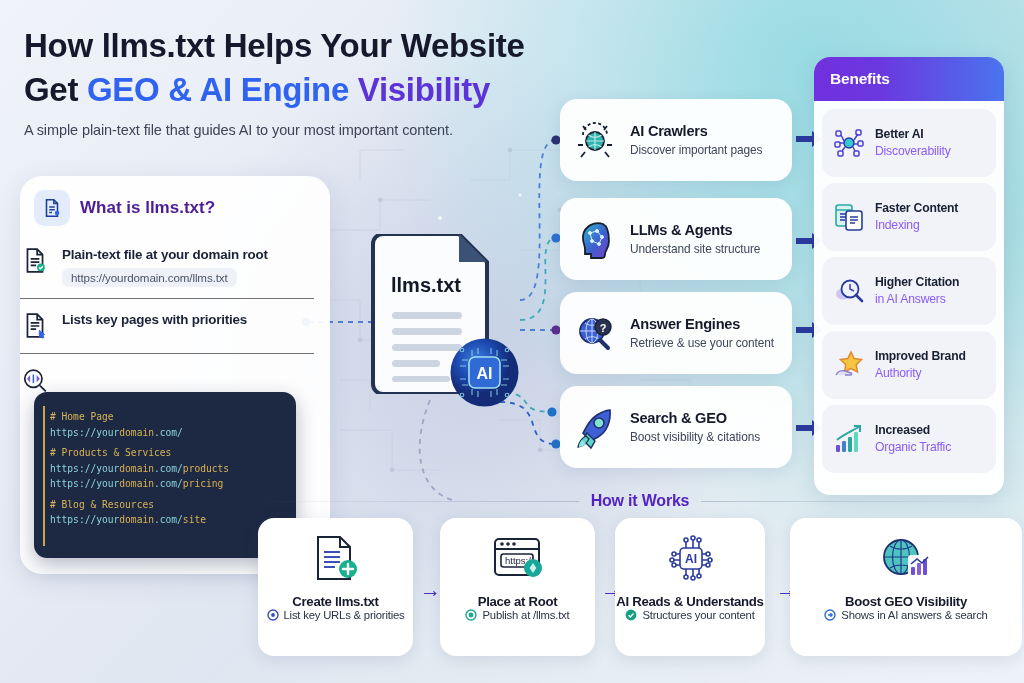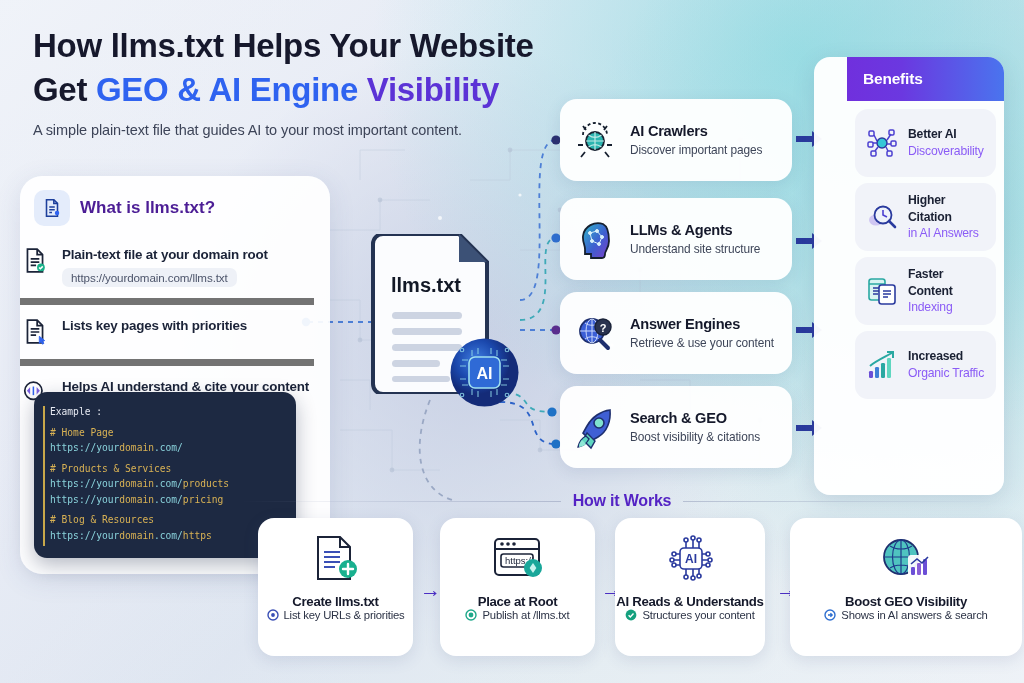--- a/index.html
+++ b/index.html
@@ -10,39 +10,39 @@
     background:
       radial-gradient(circle at 78% 8%, rgba(110,215,220,0.55) 0%, rgba(110,215,220,0) 42%),
       radial-gradient(circle at 96% 34%, rgba(120,205,212,0.45) 0%, rgba(120,205,212,0) 38%),
       radial-gradient(circle at 46% 50%, rgba(196,204,226,0.85) 0%, rgba(210,218,236,0.2) 46%),
       linear-gradient(135deg,#f7f9fc 0%,#eef1f8 28%,#e2e9f2 52%,#eaf2f4 74%,#f5f8fa 100%);
   }
   .circuit{position:absolute;inset:0;pointer-events:none;}
   .dashes{position:absolute;inset:0;pointer-events:none;}
 
   
-  .header{position:absolute;left:33px;top:24px;width:580px;}
+  .header{position:absolute;left:24px;top:24px;width:580px;}
   .h-line{font-size:33px;font-weight:bold;color:#16182c;letter-spacing:-0.3px;line-height:1.33;white-space:nowrap;}
   .h-blue{color:#2f63f0;}
   .h-violet{color:#5b33d6;}
   .subtitle{font-size:14.5px;color:#3d4458;margin-top:10px;letter-spacing:-0.1px;}
 
   
   .left-panel{
     position:absolute;left:20px;top:176px;width:310px;height:398px;
     background:rgba(255,255,255,0.93);
     border-radius:22px;
     box-shadow:0 6px 26px rgba(60,80,130,0.13);
   }
   .lp-head{display:flex;align-items:center;gap:10px;padding:14px 0 0 14px;}
   .lp-badge{width:36px;height:36px;border-radius:10px;background:#e4ecfb;display:flex;align-items:center;justify-content:center;}
   .lp-title{font-size:17px;font-weight:bold;color:#4c1d95;}
   .lp-rows{padding:8px 16px 0 0;}
   .lp-row{display:flex;align-items:flex-start;gap:12px;padding:11px 0;}
-  .lp-row + .lp-row{border-top:7px solid #737373;}
+  .lp-row + .lp-row{border-top:1px solid #737373;}
   .lp-ico{width:30px;height:32px;flex:0 0 30px;display:flex;align-items:center;justify-content:center;}
   .lp-txt{font-size:13.4px;color:#1b2338;font-weight:bold;letter-spacing:-0.2px;padding-top:2px;}
   .lp-url{display:inline-block;margin-top:6px;background:#eef1f7;border-radius:7px;padding:3px 9px;
           font-size:11.6px;color:#4d556b;font-weight:normal;letter-spacing:-0.1px;}
 
   
   .code{
     position:absolute;left:34px;top:392px;width:262px;height:166px;
     background:#1d2942;border-radius:13px;padding:12px 10px 10px 16px;
     font-family:"DejaVu Sans Mono", monospace;font-size:9.6px;line-height:1.62;
@@ -66,32 +66,32 @@
     box-shadow:0 4px 16px rgba(60,80,130,0.12);
     display:flex;align-items:center;gap:12px;padding:0 12px;
   }
   .mcard .mic{width:46px;height:46px;flex:0 0 46px;display:flex;align-items:center;justify-content:center;}
   .mc-t{font-size:14.6px;font-weight:bold;color:#15192b;letter-spacing:-0.25px;}
   .mc-s{font-size:11.9px;color:#3e4659;margin-top:4px;letter-spacing:-0.1px;}
 
   
   .bpanel{position:absolute;left:814px;top:57px;width:190px;height:438px;
           background:rgba(255,255,255,0.96);border-radius:16px;
-          box-shadow:0 6px 22px rgba(60,80,130,0.15);overflow:hidden;padding-left:33px;}
+          box-shadow:0 6px 22px rgba(60,80,130,0.15);overflow:hidden;}
   .bhead{height:44px;background:linear-gradient(90deg,#7030dd 0%,#6b38e0 35%,#4a74ee 100%);
          display:flex;align-items:center;padding-left:16px;}
   .bhead span{color:#fff;font-size:15.5px;font-weight:bold;letter-spacing:-0.2px;}
   .blist{padding:8px 8px;display:flex;flex-direction:column;gap:6px;}
   .bitem{background:#f1f3f9;border-radius:13px;height:68px;display:flex;align-items:center;gap:9px;padding:0 10px;}
   .bitem .bic{width:34px;height:34px;flex:0 0 34px;display:flex;align-items:center;justify-content:center;}
   .bt{font-size:12.2px;font-weight:bold;color:#1a2033;line-height:1.38;letter-spacing:-0.2px;}
   .bt .l2{font-weight:normal;color:#8b5cf6;}
 
   
-  .hiw-wrap{position:absolute;left:242px;top:488px;width:760px;height:26px;display:flex;align-items:center;gap:12px;}
+  .hiw-wrap{position:absolute;left:260px;top:488px;width:760px;height:26px;display:flex;align-items:center;gap:12px;}
   .hiw-rule{flex:1;height:1px;background:linear-gradient(90deg,rgba(140,150,180,0),rgba(140,150,180,0.5));}
   .hiw-rule.r{background:linear-gradient(90deg,rgba(140,150,180,0.5),rgba(140,150,180,0));}
   .hiw-t{font-size:16px;font-weight:bold;color:#5423c4;letter-spacing:-0.2px;}
   .scard{position:absolute;top:518px;width:155px;height:138px;background:#fff;border-radius:16px;
          box-shadow:0 4px 16px rgba(60,80,130,0.13);display:flex;flex-direction:column;align-items:center;
          padding-top:13px;}
   .scard .sic{height:56px;display:flex;align-items:center;justify-content:center;}
   .s-t{font-size:13.2px;font-weight:bold;color:#15192b;margin-top:7px;letter-spacing:-0.3px;text-align:left;}
   .s-row{display:flex;align-items:center;gap:5px;}
   .s-s{font-size:11.3px;color:#2c3346;letter-spacing:-0.2px;}
@@ -213,37 +213,35 @@
     <div class="lp-row">
       <div class="lp-ico">
         <svg width="28" height="28" viewBox="0 0 26 26" fill="none" stroke="#1b2338" stroke-width="1.6">
           <circle cx="11.5" cy="11" r="8"></circle>
             <path d="M17.6 17.2L23 22.6"></path>
           <path d="M8.5 7.5v7l-3-3.5z" fill="#7b5fe0" stroke="none"></path>
           <path d="M14.5 7.5v7l3-3.5z" fill="#7b5fe0" stroke="none"></path>
           <path d="M11.5 7v8" stroke="#2f63f0" stroke-width="1.4"></path>
         </svg>
       </div>
-      <div class="lp-txt">Helps AI understand &amp; cite your content</div>
     </div>
   </div>
 </div>
 
 <div class="code">
-  <div class="c-label">Example :</div>
   <div class="c-gap"></div>
   <div class="c-cmt"># Home Page</div>
   <div class="c-url"><span class="p1">https://your</span><span style="color:#d9b254">domain</span><span class="p1">.com/</span></div>
   <div class="c-gap"></div>
   <div class="c-cmt"># Products &amp; Services</div>
   <div class="c-url"><span class="p1">https://your</span><span style="color:#d9b254">domain</span><span class="p1">.com/</span><span style="color:#d9b254">products</span></div>
   <div class="c-url"><span class="p1">https://your</span><span style="color:#d9b254">domain</span><span class="p1">.com/</span><span style="color:#d9b254">pricing</span></div>
   <div class="c-gap"></div>
   <div class="c-cmt"># Blog &amp; Resources</div>
-  <div class="c-url"><span class="p1">https://your</span><span style="color:#d9b254">domain</span><span class="p1">.com/</span><span style="color:#d9b254">https</span></div>
+  <div class="c-url"><span class="p1">https://your</span><span style="color:#d9b254">domain</span><span class="p1">.com/</span><span style="color:#d9b254">site</span></div>
 </div>
 
 <div class="doc">
   <svg width="130" height="160" viewBox="0 0 130 160">
     <path d="M8 10a10 10 0 0 1 10-10h76l28 28v122a10 10 0 0 1-10 10H18a10 10 0 0 1-10-10z" fill="#fbfcfe" stroke="#243352" stroke-width="4"></path>
     <path d="M94 0l28 28H94z" fill="#3c5176"></path>
     <text x="26" y="58" font-family="Liberation Sans, sans-serif" font-size="20" font-weight="bold" fill="#121826">llms.txt</text>
     <g fill="#cdd4e2">
       <rect x="27" y="78" width="70" height="7" rx="3.5"></rect>
       <rect x="27" y="94" width="70" height="7" rx="3.5"></rect>
@@ -375,48 +373,60 @@
       </div>
       <div class="bt">
         <div>Better AI</div>
         <div class="l2">Discoverability</div>
       </div>
     </div>
 
     <div class="bitem">
       <div class="bic">
         <svg width="32" height="32" viewBox="0 0 32 32" fill="none">
-          <ellipse cx="10" cy="19" rx="7" ry="5.5" fill="#cfc6f2"></ellipse>
-          <circle cx="17" cy="14" r="8.5" fill="#eef2fb" stroke="#2a3a9e" stroke-width="1.8"></circle>
-          <path d="M17 9v5l4 2" stroke="#4b3fd0" stroke-width="1.6"></path>
-          <path d="M23 20l6 6" stroke="#2a3a9e" stroke-width="2.6" stroke-linecap="round"></path>
-        </svg>
-      </div>
-      <div class="bt">
-        <div>Higher Citation</div>
-        <div class="l2">in AI Answers</div>
-      </div>
-    </div>
-
-    <div class="bitem">
-      <div class="bic">
-        <svg width="32" height="32" viewBox="0 0 32 32" fill="none">
           <rect x="3" y="4" width="16" height="21" rx="2.5" fill="#d9f3f2" stroke="#2aa8a2" stroke-width="1.6"></rect>
           <path d="M3 9h16" stroke="#2aa8a2" stroke-width="1.6"></path>
           <path d="M7 13h7M7 16h7M7 19h5" stroke="#2a3a9e" stroke-width="1.3"></path>
           <rect x="13" y="10" width="16" height="19" rx="2.5" fill="#fff" stroke="#2a3a9e" stroke-width="1.6"></rect>
           <path d="M17 16h8M17 19h8M17 22h5" stroke="#2a3a9e" stroke-width="1.3"></path>
         </svg>
       </div>
       <div class="bt">
         <div>Faster Content</div>
         <div class="l2">Indexing</div>
       </div>
     </div>
 
+    <div class="bitem">
+      <div class="bic">
+        <svg width="32" height="32" viewBox="0 0 32 32" fill="none">
+          <ellipse cx="10" cy="19" rx="7" ry="5.5" fill="#cfc6f2"></ellipse>
+          <circle cx="17" cy="14" r="8.5" fill="#eef2fb" stroke="#2a3a9e" stroke-width="1.8"></circle>
+          <path d="M17 9v5l4 2" stroke="#4b3fd0" stroke-width="1.6"></path>
+          <path d="M23 20l6 6" stroke="#2a3a9e" stroke-width="2.6" stroke-linecap="round"></path>
+        </svg>
+      </div>
+      <div class="bt">
+        <div>Higher Citation</div>
+        <div class="l2">in AI Answers</div>
+      </div>
+    </div>
+
+    <div class="bitem">
+      <div class="bic">
+        <svg width="32" height="32" viewBox="0 0 32 32" fill="none">
+          <path d="M18 3l3.2 6.6 7.3 1-5.3 5.1 1.3 7.2L18 19.5l-6.5 3.4 1.3-7.2-5.3-5.1 7.3-1z" fill="#f5c542" stroke="#e08a2a" stroke-width="1.5"></path>
+          <path d="M3 26c2-4 6-5 9-4l6 2c1 .4 1 2-.5 2H12" fill="#e2def6" stroke="#8a7fd0" stroke-width="1.4"></path>
+        </svg>
+      </div>
+      <div class="bt">
+        <div>Improved Brand</div>
+        <div class="l2">Authority</div>
+      </div>
+    </div>
 
     <div class="bitem">
       <div class="bic">
         <svg width="32" height="32" viewBox="0 0 32 32" fill="none">
           <rect x="3" y="22" width="4" height="7" rx="1.3" fill="#6b4fd6"></rect>
           <rect x="9" y="18" width="4" height="11" rx="1.3" fill="#3f7fd6"></rect>
           <rect x="15" y="14" width="4" height="15" rx="1.3" fill="#2aa8a2"></rect>
           <rect x="21" y="9" width="4" height="20" rx="1.3" fill="#5fd6c0"></rect>
           <path d="M4 17c6-5 13-8 22-13" stroke="#2aa8a2" stroke-width="2" fill="none"></path>
           <path d="M21 3h6v6" stroke="#2aa8a2" stroke-width="2" fill="none"></path>

